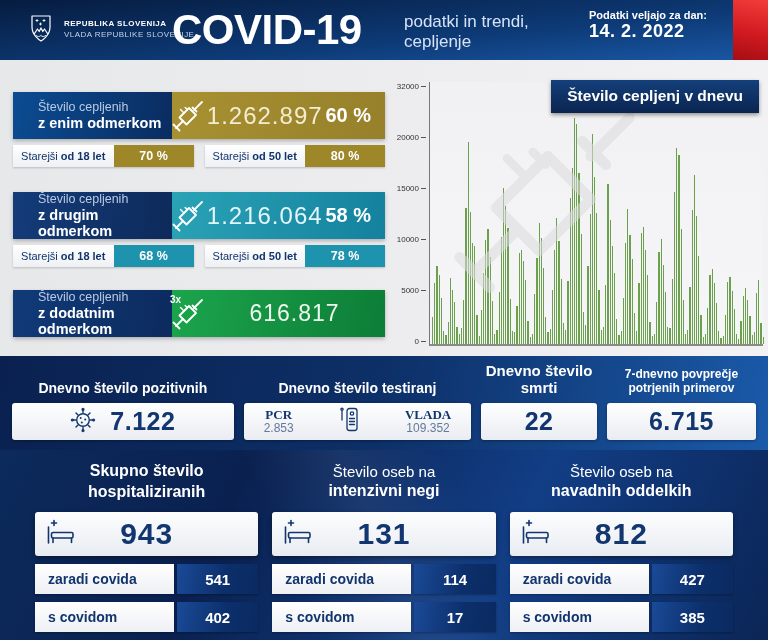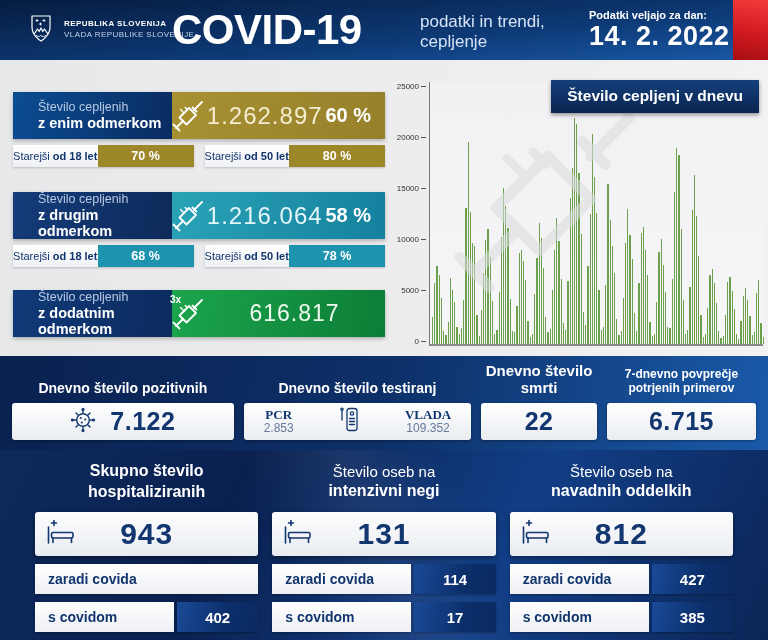--- a/index.html
+++ b/index.html
@@ -8,25 +8,25 @@
 
   
   .header { position:absolute; left:0; top:0; width:768px; height:60px;
     background:linear-gradient(175deg,#061c40 0%,#0d3a76 60%,#1a58a6 100%); }
   .logo { position:absolute; left:28px; top:13px; }
   .gov { position:absolute; left:64px; top:19px; font-size:8px; color:#ffffff; letter-spacing:.45px; line-height:1.35; }
   .gov .l1 { font-weight:bold; }
   .gov .l2 { color:#c4d3ea; }
   .covid-title { position:absolute; left:172px; top:1px; height:58px; line-height:58px;
     font-size:42px; font-weight:800; color:#ffffff; letter-spacing:-0.5px; }
-  .subtitle { position:absolute; left:420px; top:12px; font-size:17px; font-weight:400;
+  .subtitle { position:absolute; left:404px; top:12px; font-size:17px; font-weight:400;
     color:#d6e3f7; line-height:1.2; }
   .datebox { position:absolute; left:589px; top:9px; color:#ffffff; }
   .datebox .dl { font-size:11px; font-weight:700; }
-  .datebox .dv { font-size:27px; font-weight:800; letter-spacing:.5px; margin-top:0px; }
+  .datebox .dv { font-size:18px; font-weight:800; letter-spacing:.5px; margin-top:0px; }
   .redstripe { position:absolute; right:0; top:0; width:35px; height:60px;
     background:linear-gradient(190deg,#f23b3a 0%,#d01a20 55%,#a60e13 100%); }
 
   
   .main { position:absolute; left:0; top:60px; width:768px; height:296px;
     background:linear-gradient(90deg,#e7e8ea 0%,#ededef 55%,#f2f2f4 100%); }
 
   .vpanel { position:absolute; left:13px; width:372px; height:47px; display:flex;
     box-shadow:0 2px 4px rgba(0,0,0,.25); }
   .vlabel { width:159px; display:flex; flex-direction:column; justify-content:center;
@@ -47,21 +47,21 @@
   .p2 .num { color:#e2f5f8; }
   .p3 .vlabel { background:linear-gradient(100deg,#103a78,#0c2b5f); }
   .p3 .vvalue { background:linear-gradient(100deg,#1ba54c,#0d7d37); }
   .p3 .num { color:#eef9ef; font-size:23px; }
 
   .subrow { position:absolute; left:13px; width:372px; height:22px; display:flex; gap:11px; }
   .agegroup { flex:1; display:flex; box-shadow:0 1px 2px rgba(0,0,0,.2); }
   .agelabel { flex:1.65; background:linear-gradient(180deg,#ffffff,#eef0f3);
     display:flex; align-items:center; justify-content:center; font-size:11px; color:#12356e; }
   .agelabel b { margin-left:3px; }
-  .agepct { width:96px; display:flex; align-items:center; justify-content:center;
+  .agepct { width:80px; display:flex; align-items:center; justify-content:center;
     color:#ffffff; font-weight:800; font-size:12.5px; }
   .gold-bg { background:#9d8729; }
   .teal-bg { background:#1d93ae; }
 
   
   .chart { position:absolute; left:397px; top:12px; width:367px; height:282px; }
   .chart-yaxis { position:absolute; left:0; top:10px; width:29px; bottom:8px;
     display:flex; flex-direction:column; justify-content:space-between; align-items:flex-end;
     font-size:8px; color:#333; }
   .yt { display:flex; align-items:center; }
@@ -243,21 +243,21 @@
             <path d="M11,21 L4,28"></path>
               <path d="M1.5,24.5 L7.5,30.5"></path>
           </svg>
         </span>
         <span class="num">616.817</span>
       </div>
     </div>
 
     <div class="chart">
       <div class="chart-yaxis">
-          <div class="yt">25000</div>
+          <div class="yt">32000</div>
           <div class="yt">20000</div>
           <div class="yt">15000</div>
           <div class="yt">10000</div>
           <div class="yt">5000</div>
           <div class="yt">0</div>
         </div>
       <div class="chart-plot">
         <span class="wm">
           <svg width="215" height="215" viewBox="0 0 100 100" fill="none" stroke="#dcdcde" stroke-width="5" stroke-linecap="round" stroke-linejoin="round">
             <path d="M72,28 L90,10"></path>
@@ -499,20 +499,21 @@
               <path d="M8,1.5 v5 M5.5,4 h5"></path>
               <path d="M2.5,8 V24"></path>
               <rect x="5.5" y="13.5" width="21.5" height="5.5" rx="1.5"></rect>
               <path d="M7,19 v4.5 M25.5,19 v4.5"></path>
             </svg>
           </span>
           <span class="bnum">943</span>
         </div>
         <div class="brow">
           <div class="brlabel">zaradi covida</div>
+          <div class="brval">541</div>
         </div>
         <div class="brow">
           <div class="brlabel">s covidom</div>
           <div class="brval">402</div>
         </div>
       </div>
 
       <div class="bcol">
         <div class="btitle">
           <div class="t1">Število oseb na</div>

